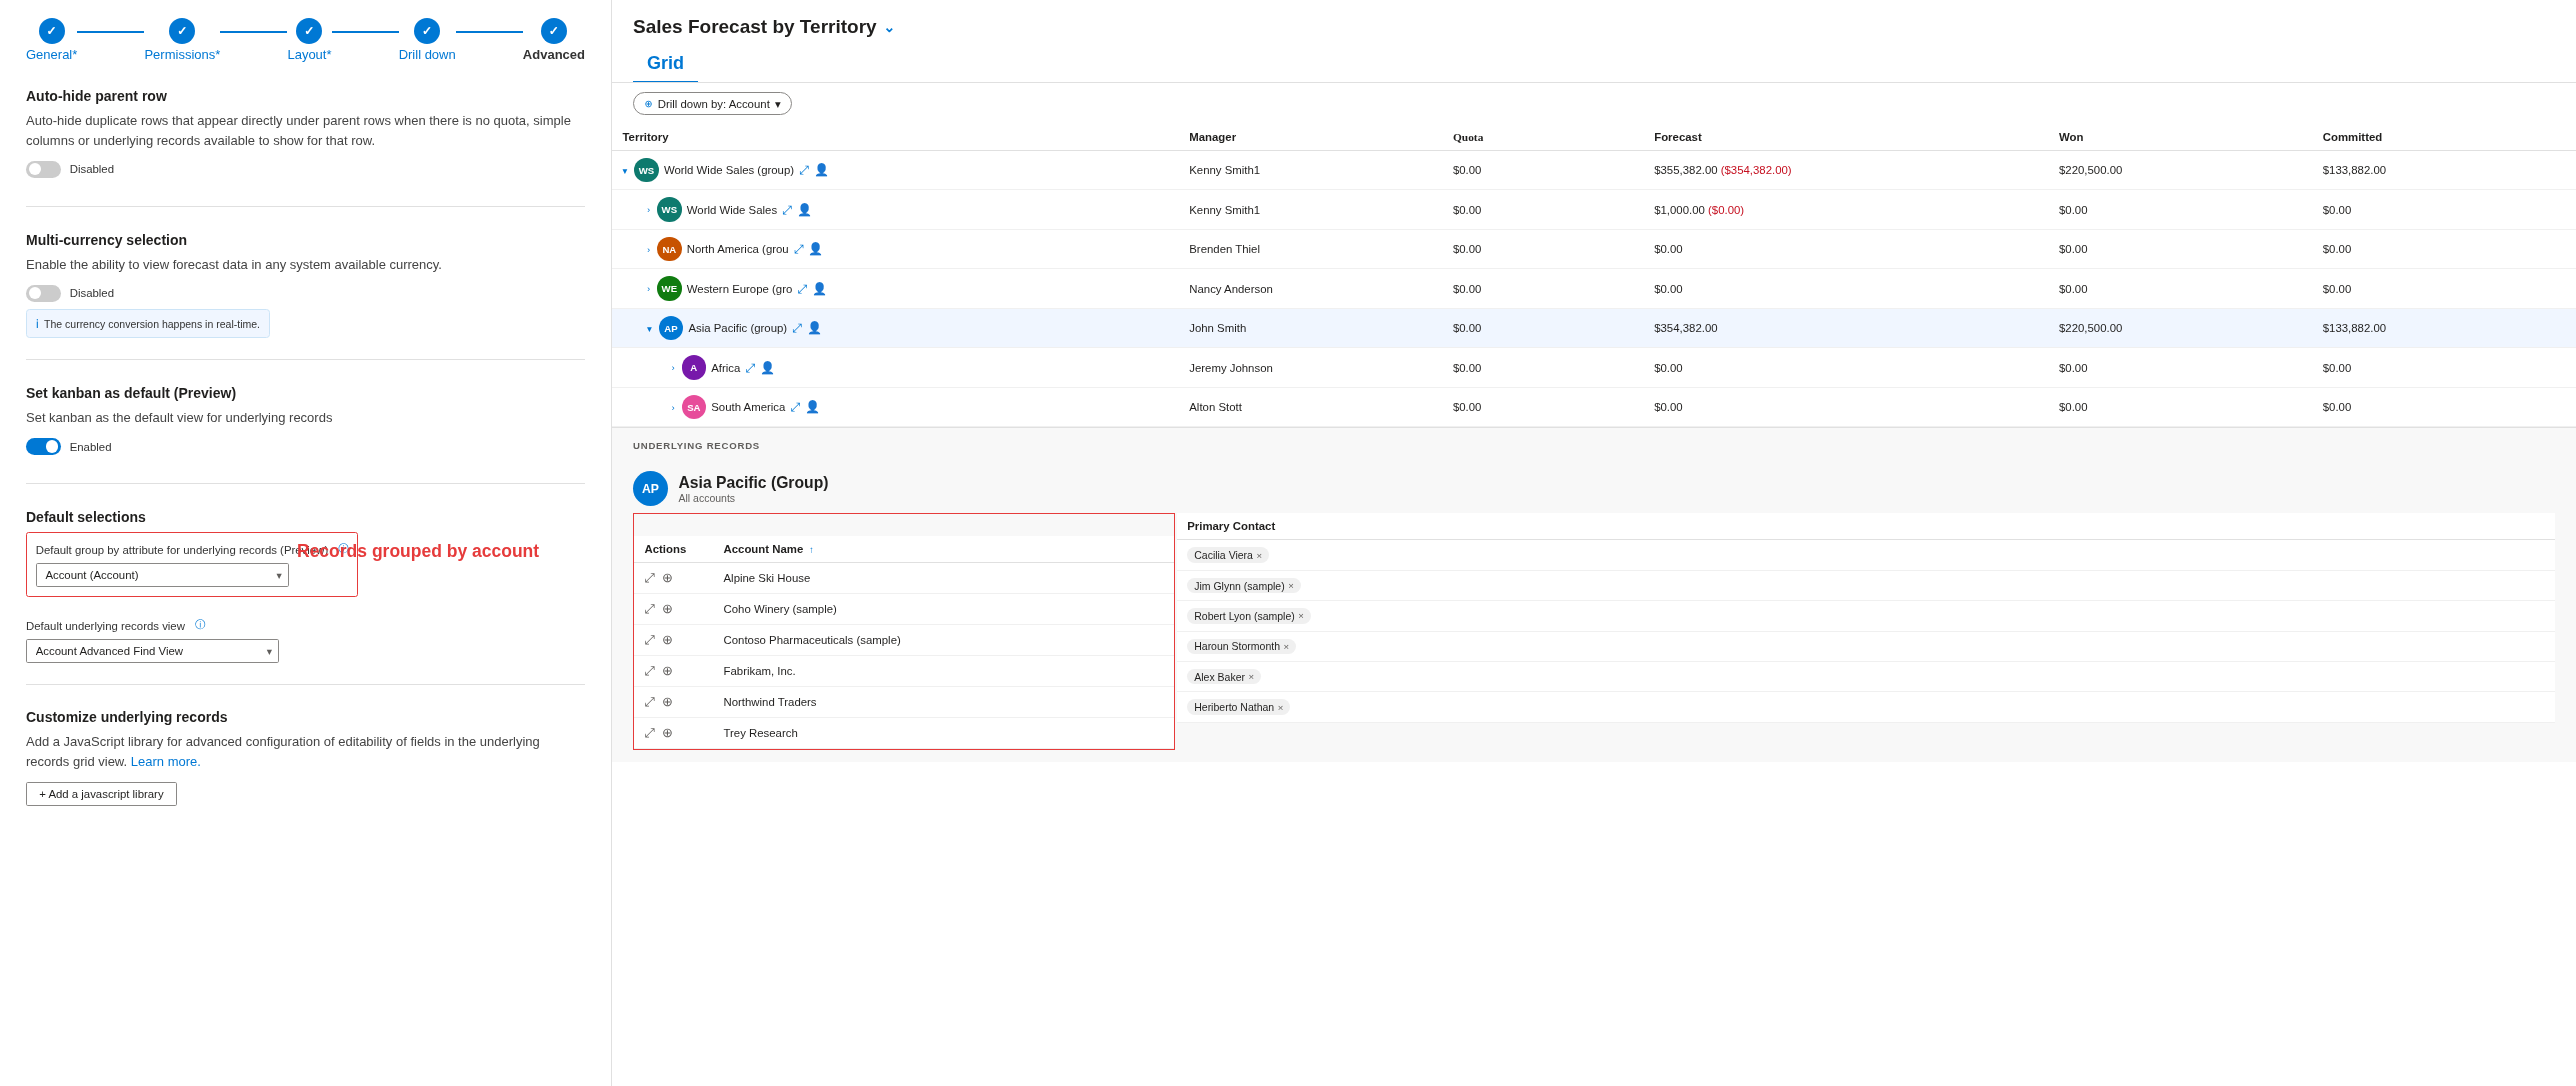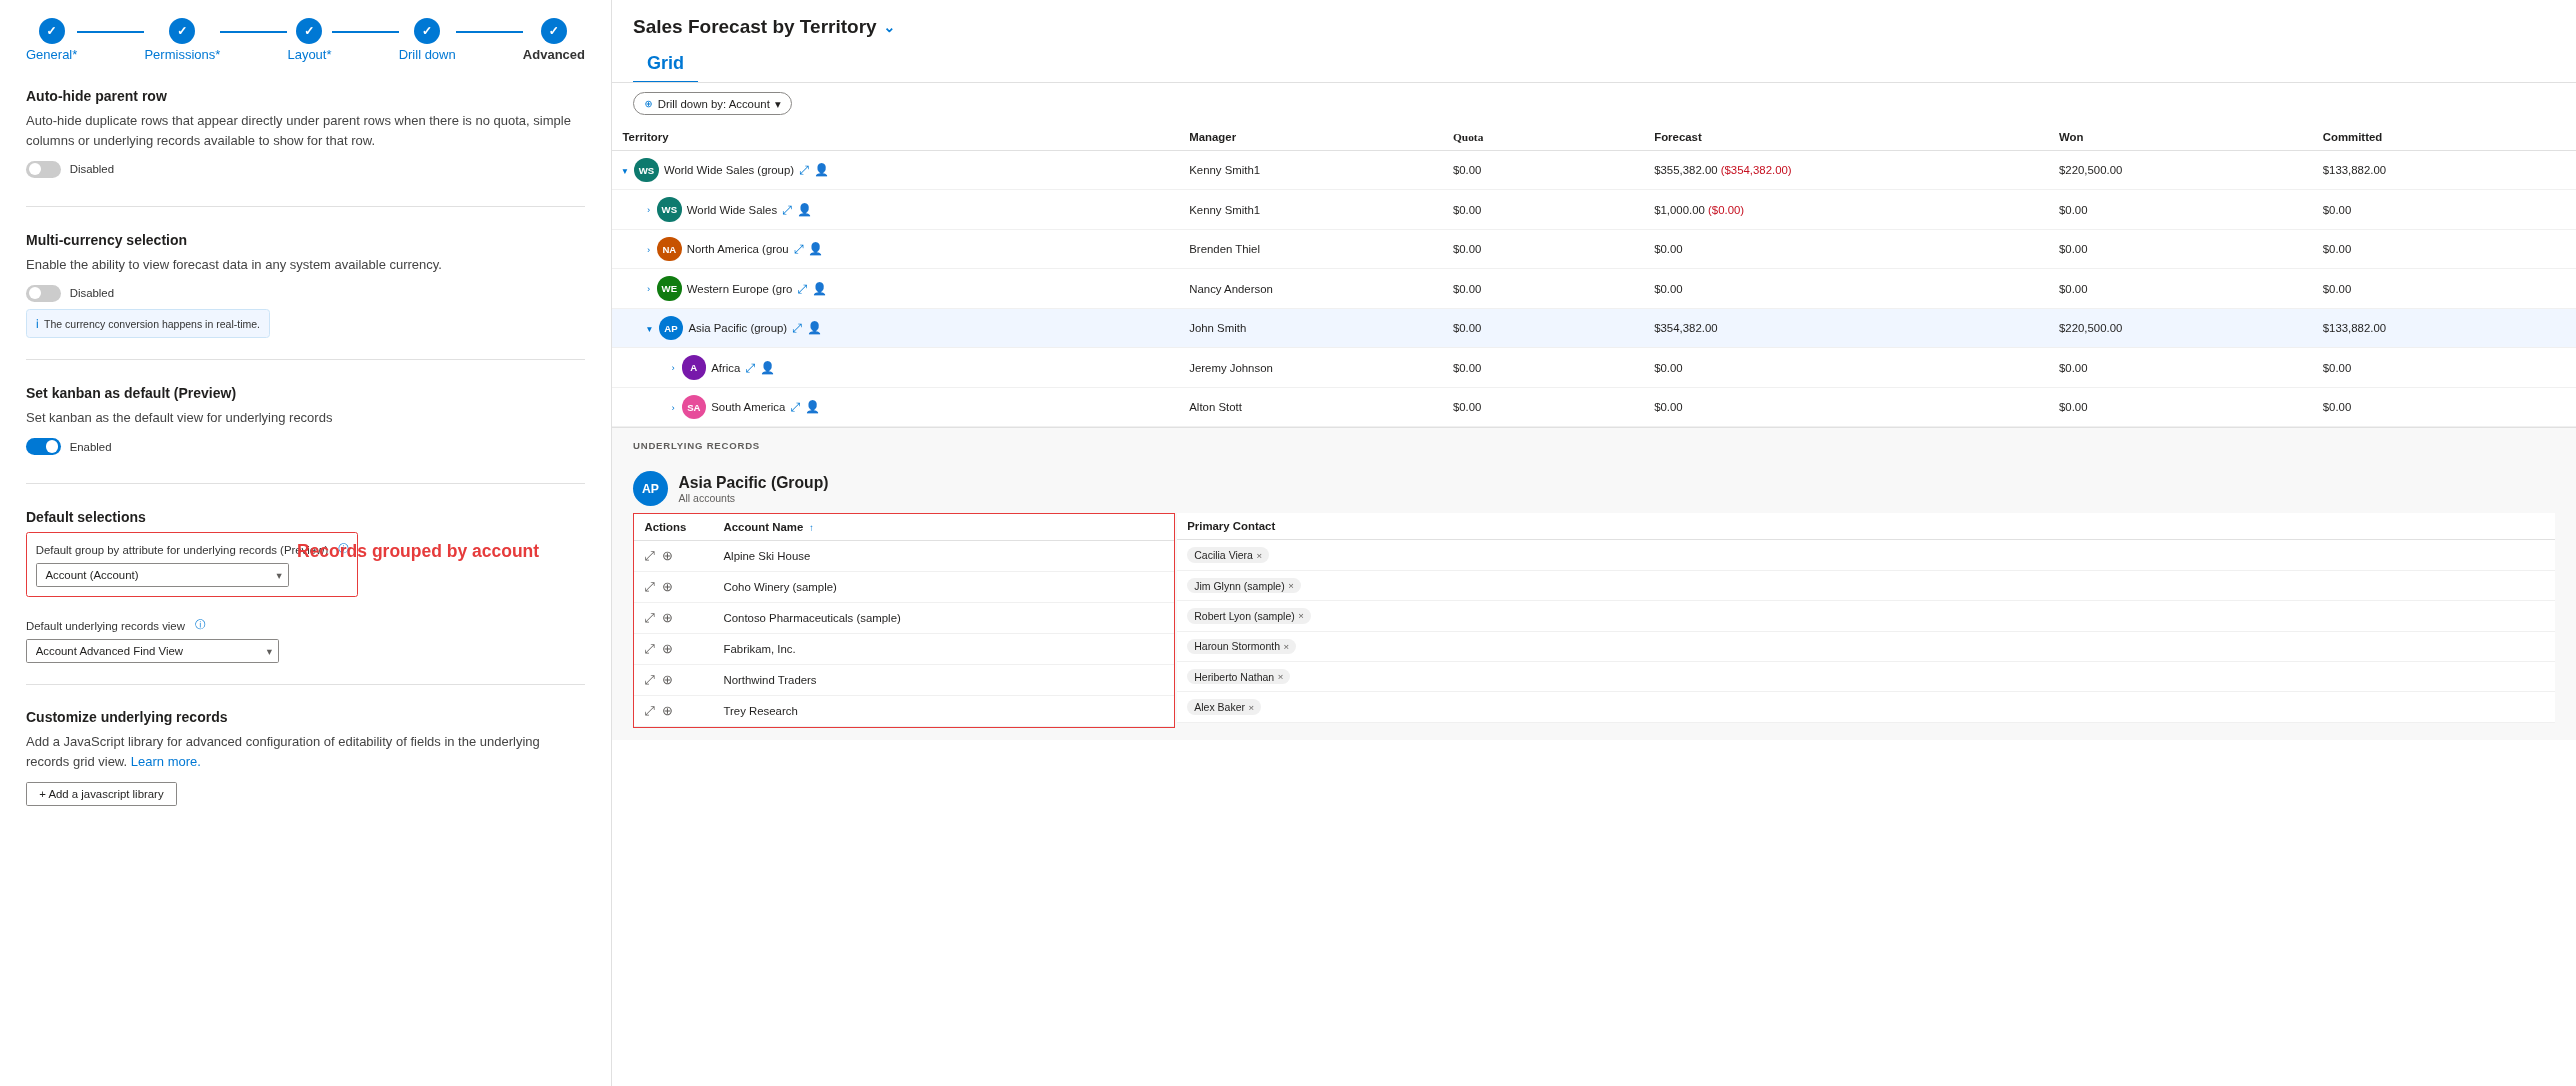--- a/index.html
+++ b/index.html
@@ -506,21 +506,21 @@
       <div class="underlying-avatar" style="background: #0078d4;">
         <span>AP</span>
       </div>
       <div>
         <div class="underlying-title">Asia Pacific (Group)</div>
         <div class="underlying-sub">All accounts</div>
       </div>
     </div>
 
     <div style="border: 1.7px solid #e63b3b; display:inline-block; width: 542px;">
-      <table class="underlying-table" style="width:100%;">
+      <table class="underlying-table" style="width:100%;margin-top:22px;">
         <thead>
           <tr>
             <th style="width:79px;">Actions</th>
             <th>
               <span>Account Name</span>
               <span class="sort-icon">↑</span>
             </th>
           </tr>
         </thead>
         <tbody id="underlying-body-left">
@@ -617,29 +617,29 @@
     <td>
       <span class="contact-tag">
         <span>Haroun Stormonth</span>
         <span class="x">×</span>
       </span>
     </td>
             </tr>
             <tr>
     <td>
       <span class="contact-tag">
+        <span>Alex Baker</span>
+        <span class="x">×</span>
+      </span>
+    </td>
+            </tr>
+            <tr>
+    <td>
+      <span class="contact-tag">
         <span>Heriberto Nathan</span>
-        <span class="x">×</span>
-      </span>
-    </td>
-            </tr>
-            <tr>
-    <td>
-      <span class="contact-tag">
-        <span>Alex Baker</span>
         <span class="x">×</span>
       </span>
     </td>
             </tr>
           </tbody>
       </table>
     </span>
   </div>
 </div>
 

